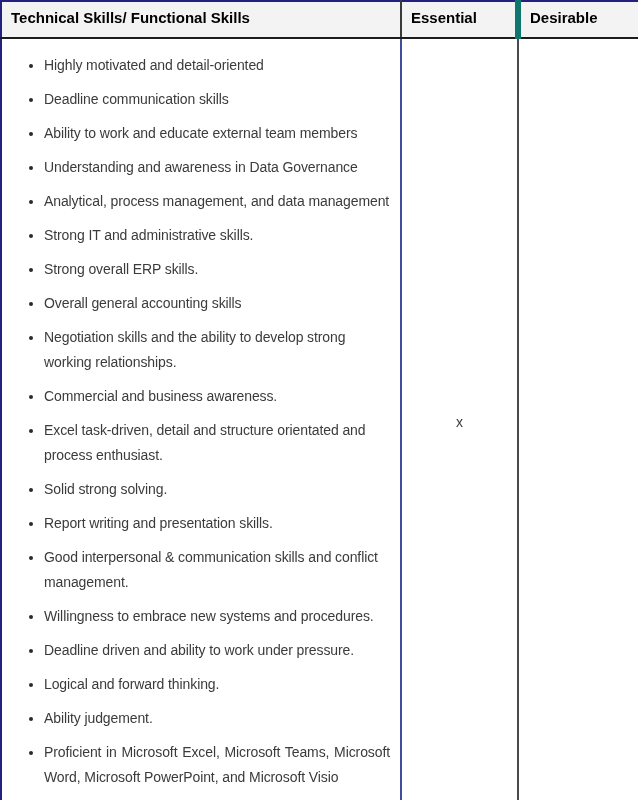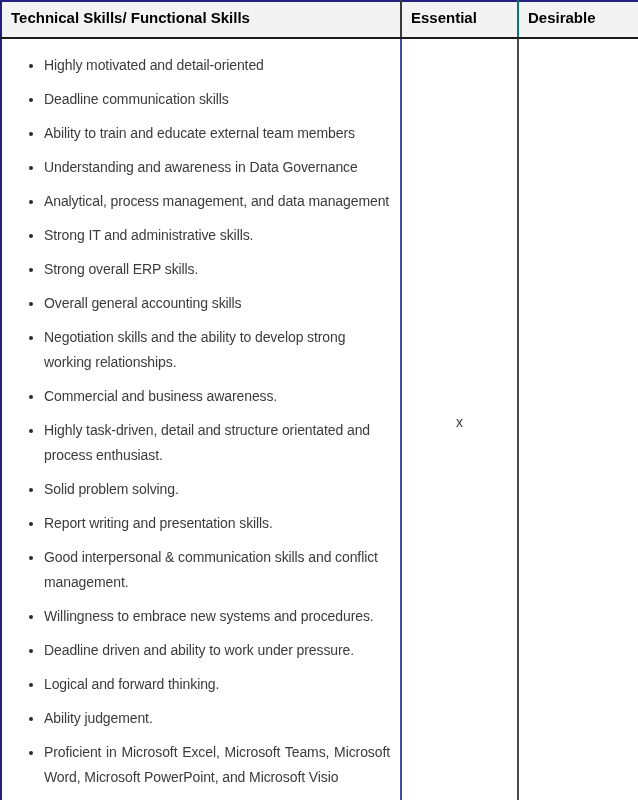--- a/index.html
+++ b/index.html
@@ -28,21 +28,21 @@
     color: var(--header-text, #000000);
     font-size: 15px;
     font-weight: bold;
     text-align: left;
     vertical-align: top;
     padding: 7px 9px 8px 9px;
     height: 20px;
     border-bottom: 2px solid var(--header-border, #1c1c1c);
   }
   th.col-skills  { border-right: 2px solid #3a3a3a; }
-  th.col-ess     { border-right: 2px solid #0f766e; margin-top: 16px; }
+  th.col-ess     { border-right: 6px solid #0f766e; margin-top: 16px; }
   td {
     background: #ffffff;
     vertical-align: top;
   }
   td.cell-skills {
     border-right: 2px solid var(--col1-divider, #3f4f9c);
     padding: 2px 6px 2px 0;
   }
   td.cell-essential {
     border-right: 2px solid var(--col2-divider, #4a4a4a);
@@ -94,30 +94,30 @@
         <th class="col-ess">Essential</th>
         <th class="col-des">Desirable</th>
       </tr>
     </thead>
     <tbody>
       <tr>
         <td class="cell-skills">
           <ul class="skills-list">
               <li>Highly motivated and detail-oriented</li>
               <li>Deadline communication skills</li>
-              <li>Ability to train and educate external team members</li>
+              <li>Ability to work and educate external team members</li>
               <li>Understanding and awareness in Data Governance</li>
               <li>Analytical, process management, and data management</li>
               <li>Strong IT and administrative skills.</li>
               <li>Strong overall ERP skills.</li>
               <li>Overall general accounting skills</li>
               <li>Negotiation skills and the ability to develop strong working relationships.</li>
               <li>Commercial and business awareness.</li>
-              <li>Highly task-driven, detail and structure orientated and process enthusiast.</li>
-              <li>Solid problem solving.</li>
+              <li>Excel task-driven, detail and structure orientated and process enthusiast.</li>
+              <li>Solid strong solving.</li>
               <li>Report writing and presentation skills.</li>
               <li>Good interpersonal &amp; communication skills and conflict management.</li>
               <li>Willingness to embrace new systems and procedures.</li>
               <li>Deadline driven and ability to work under pressure.</li>
               <li>Logical and forward thinking.</li>
               <li>Ability judgement.</li>
               <li>Proficient in Microsoft Excel, Microsoft Teams, Microsoft Word, Microsoft PowerPoint, and Microsoft Visio</li>
             </ul>
         </td>
         <td class="cell-essential">

